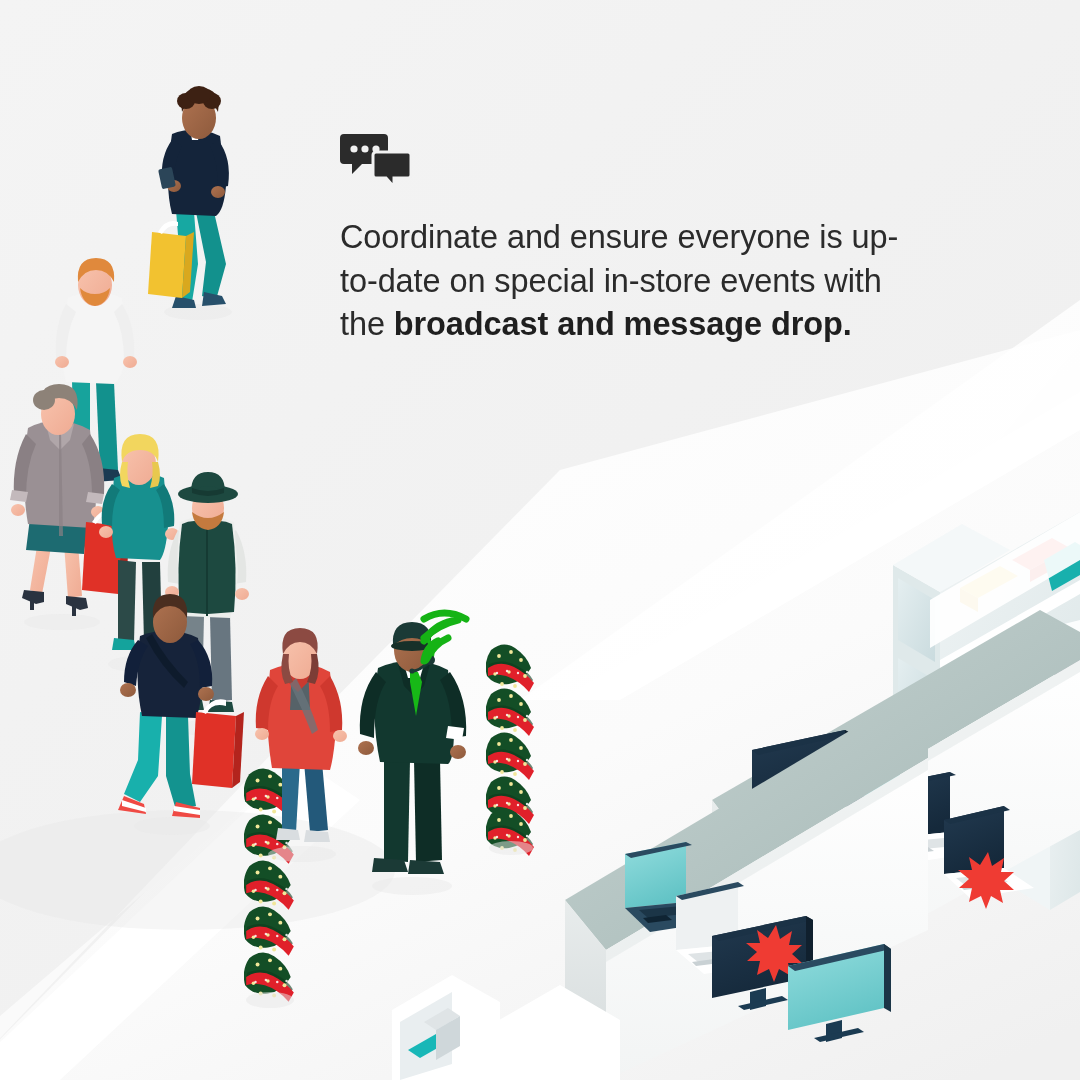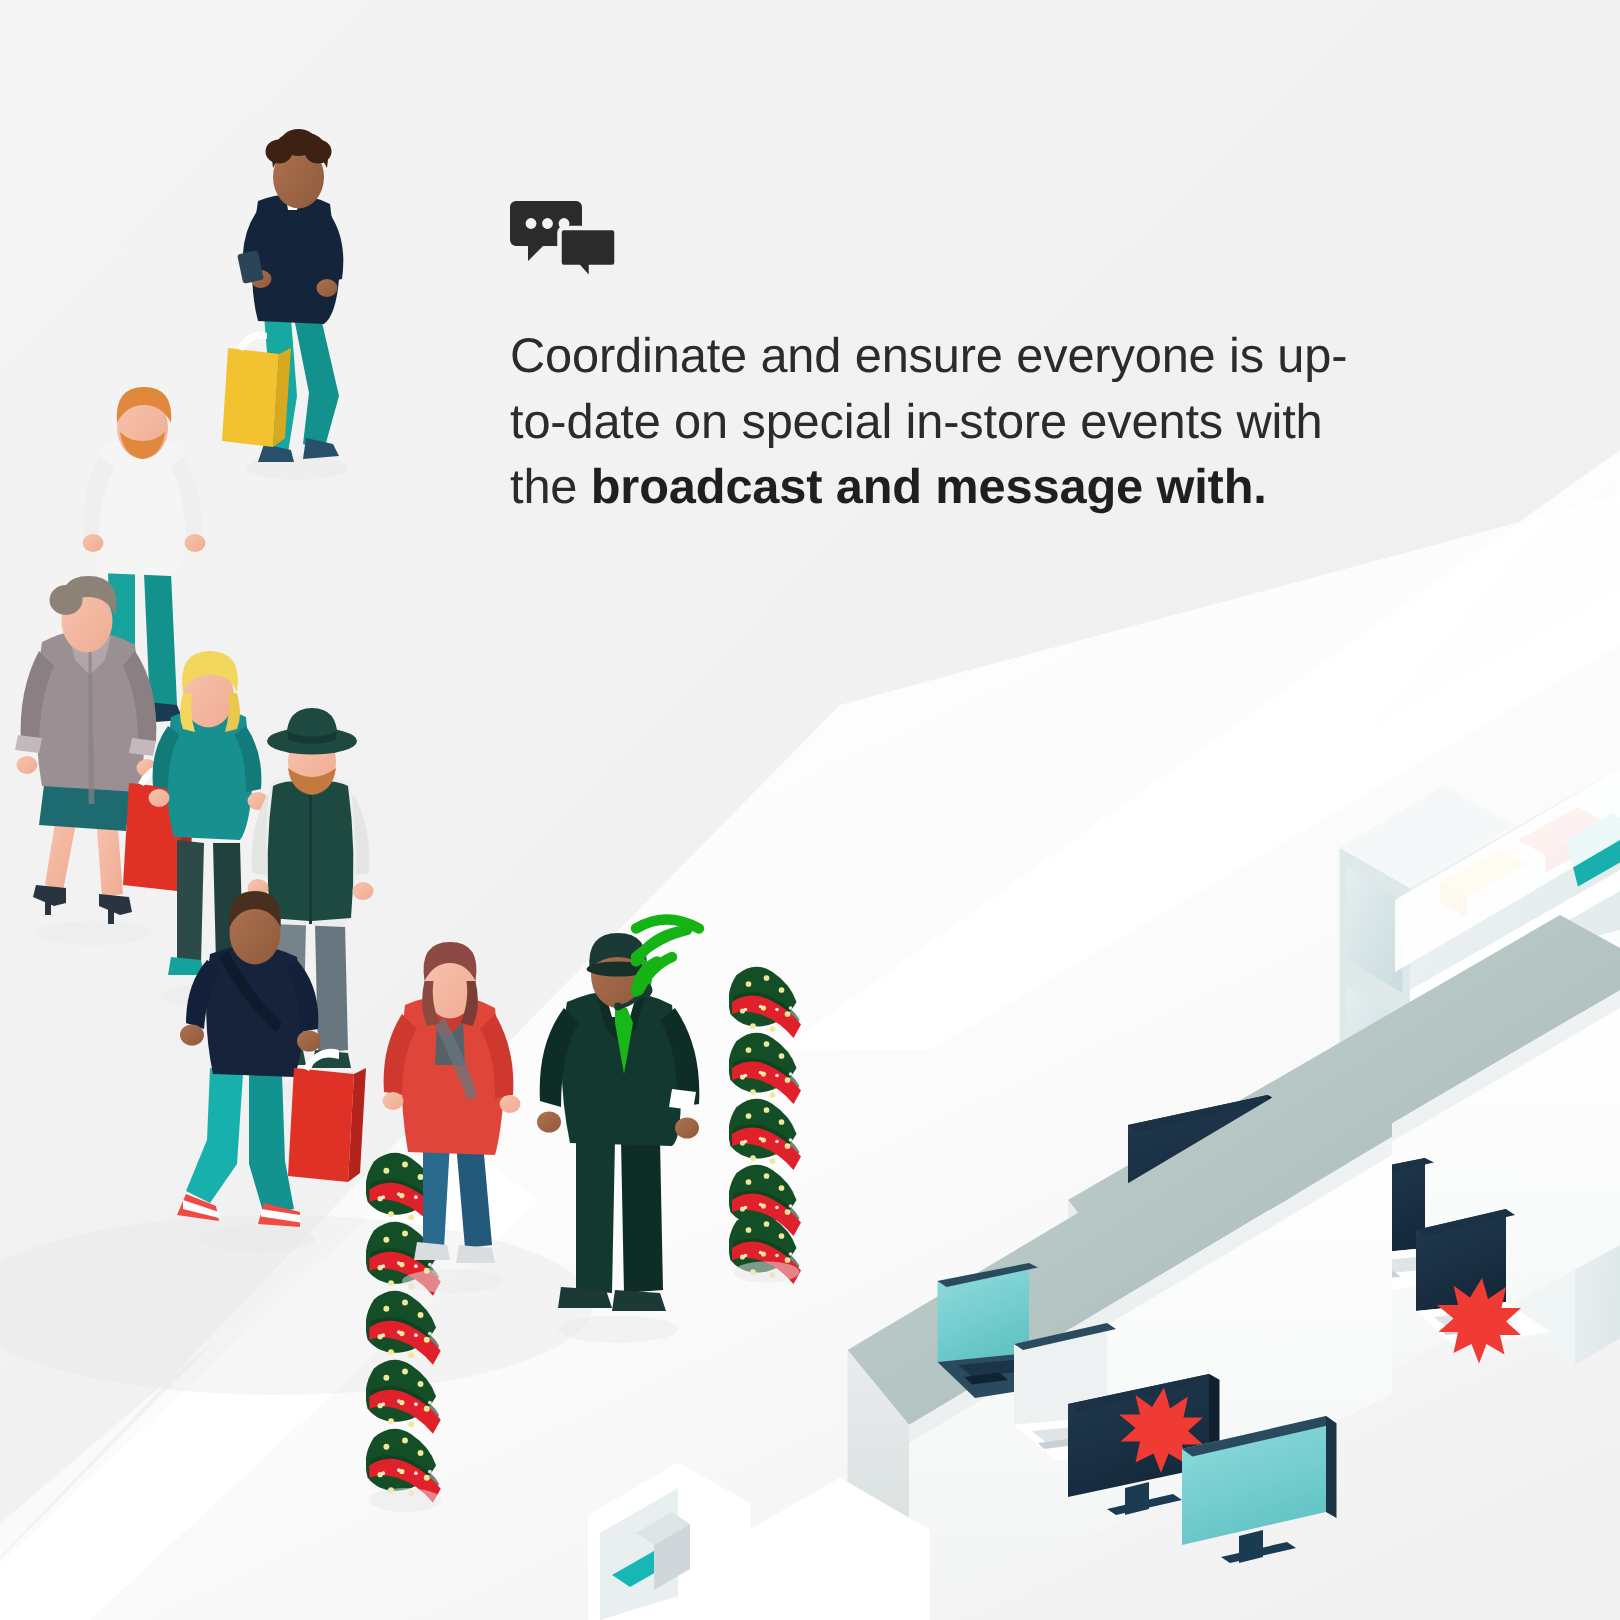--- a/index.html
+++ b/index.html
@@ -564,17 +564,17 @@
   <div id="message-block">
     <svg id="chat-icon" viewBox="0 0 72 58" aria-hidden="true">
       <path d="M4 2 h40 a4 4 0 0 1 4 4 v22 a4 4 0 0 1 -4 4 h-22 l-10 10 v-10 h-8 a4 4 0 0 1 -4 -4 v-22 a4 4 0 0 1 4 -4 z" fill="#2b2b2b"></path>
       <circle cx="14" cy="17" r="3.6" fill="#f2f2f2"></circle>
       <circle cx="25" cy="17" r="3.6" fill="#f2f2f2"></circle>
       <circle cx="36" cy="17" r="3.6" fill="#f2f2f2"></circle>
       <path d="M36 20 h32 a3 3 0 0 1 3 3 v20 a3 3 0 0 1 -3 3 h-14 v9 l-8 -9 h-10 a3 3 0 0 1 -3 -3 v-20 a3 3 0 0 1 3 -3 z" fill="#2b2b2b" stroke="#f2f2f2" stroke-width="3"></path>
     </svg>
 
     <p id="headline" style="color: rgb(43, 43, 43);">
-      <span>Coordinate and ensure everyone is up-to-date on special in-store events with the </span><span class="em">broadcast and message with.</span>
+      <span>Coordinate and ensure everyone is up-to-date on special in-store events with the </span><span class="em">broadcast and message drop.</span>
     </p>
   </div>
 
 </div>
 
 </body></html>

